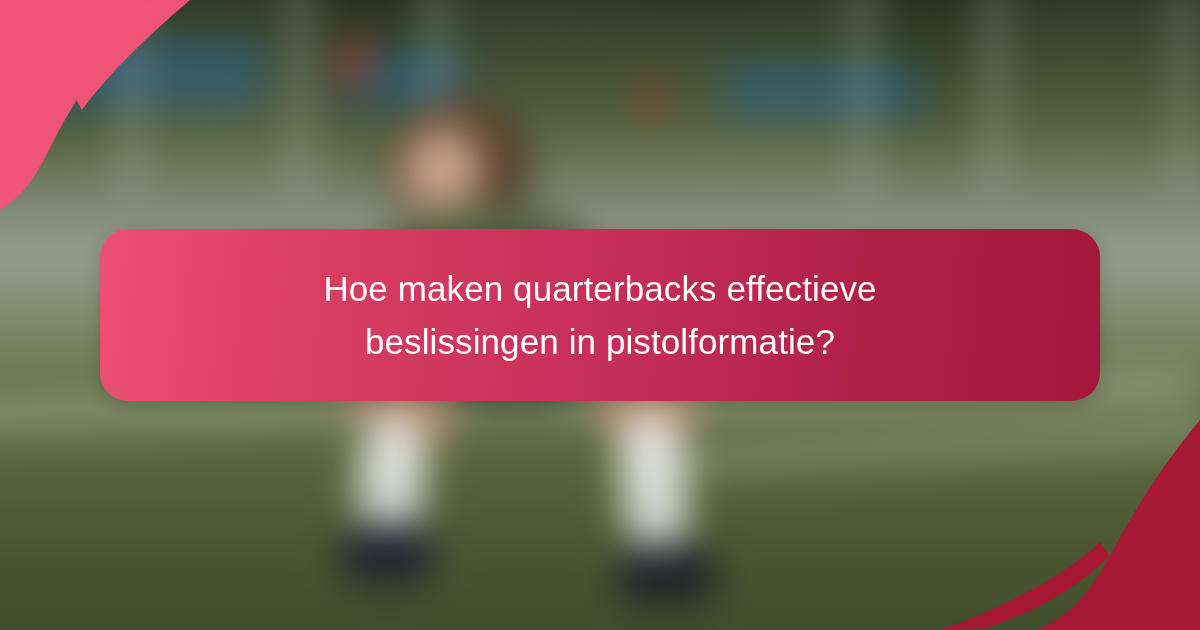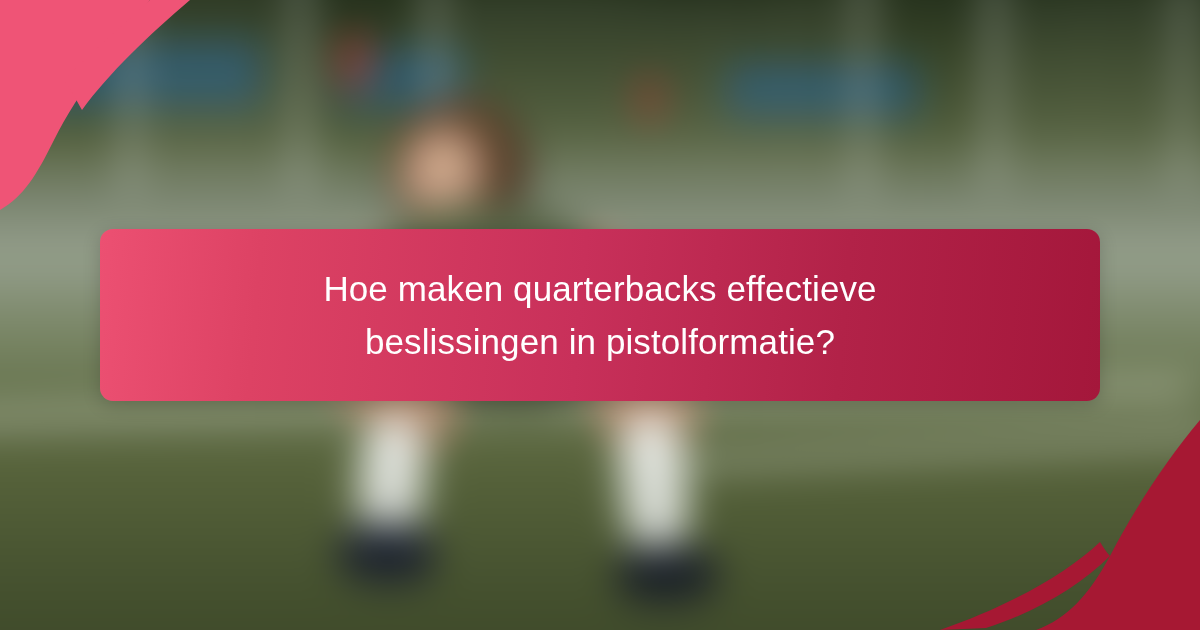--- a/index.html
+++ b/index.html
@@ -172,21 +172,21 @@
   .deco-tl { left: 0; top: 0; }
   .deco-br { right: 0; bottom: 0; }
 
   
   .headline-card {
     position: absolute;
     left: 100px;
     top: 229px;
     width: 1000px;
     height: 172px;
-    border-radius: 13px;
+    border-radius: 28px;
     background: linear-gradient(95deg, #ec5072 0%, #dd4264 16%, #c8305a 48%, #b22248 74%, #a4173b 100%);
     box-shadow: 0 4px 18px rgba(0,0,0,.18);
     display: flex;
     align-items: center;
     justify-content: center;
     box-sizing: border-box;
     padding: 1px 54px;
   }
 
   .headline-text {

